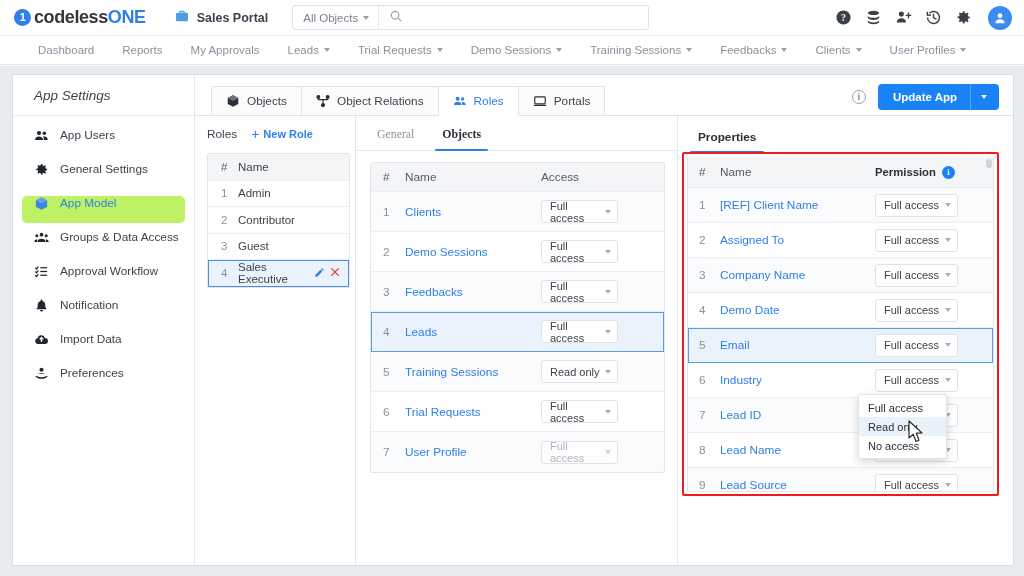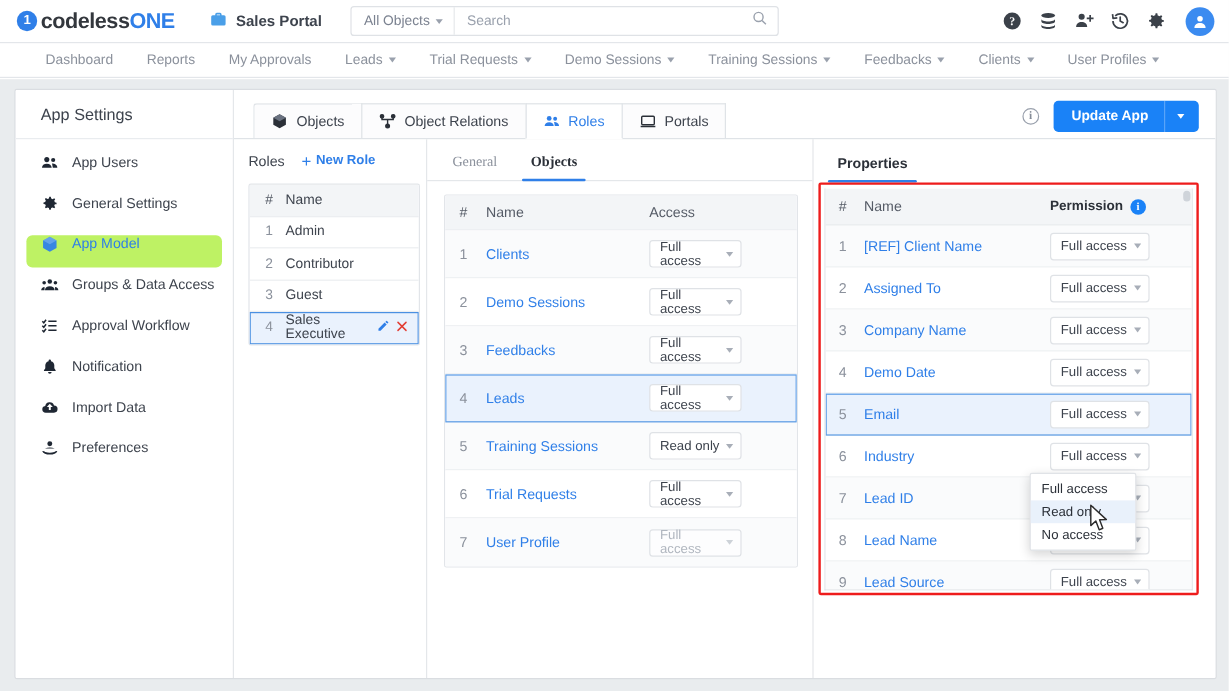--- a/index.html
+++ b/index.html
@@ -133,20 +133,21 @@
     border-right: 1px solid #e4e7ea;
     flex-shrink: 0;
     background: #fff;
   }
   .sidebar-title {
     height: 41px;
     display: flex; align-items: center;
     padding-left: 21px;
     font-size: 13.5px; color: #3d434d;
     border-bottom: 1px solid #e9ecef;
+    font-style: italic;
   }
   .sidebar-list { padding: 12px 9px 0 9px; }
   .side-item {
     display: flex; align-items: flex-start; gap: 11px;
     height: 27px;
     padding-left: 12px;
     border-radius: 5px;
     margin-bottom: 7px;
     font-size: 11.8px;
     color: #3d434d;
@@ -355,21 +356,20 @@
       </span>
       <span class="portal-name">Sales Portal</span>
     </div>
 
     <div class="search-wrap">
       <div class="obj-select">
         <span>All Objects</span>
         <span class="caret"></span>
       </div>
       <div class="search-input-box">
-        <input type="text" placeholder="Search" style="">
         <span>
           <svg width="14" height="14" viewBox="0 0 24 24" fill="none" stroke="#9aa1ad" stroke-width="2">
               <circle cx="10.5" cy="10.5" r="6.5"></circle>
               <line x1="15.5" y1="15.5" x2="21" y2="21"></line>
             </svg>
         </span>
       </div>
     </div>
 
     <div class="top-icons">

